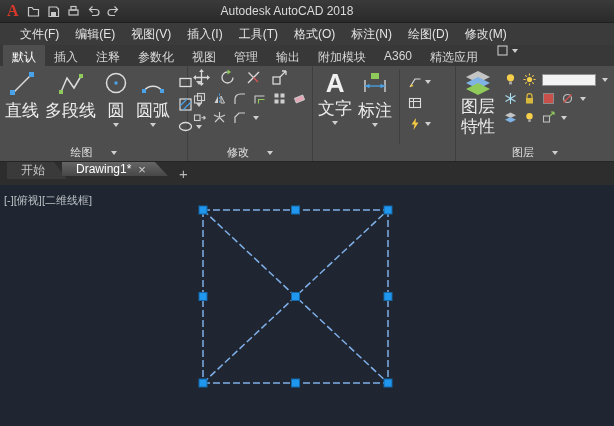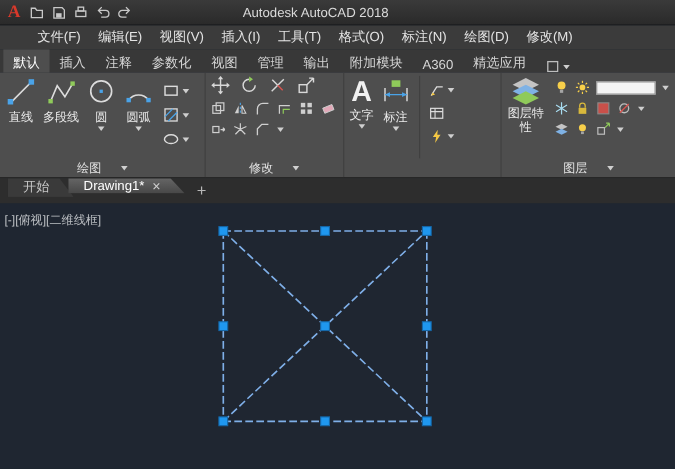--- a/index.html
+++ b/index.html
@@ -9,38 +9,38 @@
 
   
   .titlebar{height:23px;background:linear-gradient(#3a3a3a,#2a2a2a);border-bottom:1px solid #1f1f1f;
     display:flex;align-items:center;gap:8px;padding:0 7px;position:relative;flex:0 0 23px}
   .logo{color:#d8392b;font-weight:bold;font-size:16px;line-height:1;font-family:"Liberation Serif","DejaVu Serif",serif;cursor:default}
   .qat{display:flex;align-items:center;gap:7px}
   .qat svg{display:block}
   .title-text{position:absolute;left:0;right:40px;text-align:center;color:#dadada;font-size:12px;pointer-events:none}
 
   
-  .menubar{height:22px;background:#3b3b3b;display:flex;align-items:flex-end;padding-left:26px;flex:0 0 22px}
+  .menubar{height:22px;background:#3b3b3b;display:flex;align-items:center;padding-left:12px;flex:0 0 22px}
   .menu-item{color:#e4e4e4;font-size:12px;padding:3px 8px;cursor:default}
 
   
-  .ribbon-tabs{height:21px;background:#383838;display:flex;align-items:flex-end;padding-left:3px;flex:0 0 21px}
+  .ribbon-tabs{height:21px;background:#383838;display:flex;align-items:flex-start;padding-left:3px;flex:0 0 21px}
   .ribbon-tab{color:#d6d6d6;font-size:12px;padding:4px 9px 0;cursor:default}
   .ribbon-tab.active{background:#4e4e4e;color:#ffffff}
   .ribbon-extra{display:flex;align-items:center;gap:4px;margin-left:10px}
 
   
   .ribbon-body{height:96px;background:#4e4e4e;display:flex;border-bottom:1px solid #242424;flex:0 0 96px}
   .panel{display:flex;flex-direction:column;border-right:1px solid #3f3f3f}
   .panel-draw{width:188px}.panel-modify{width:126px}.panel-annotate{width:144px}.panel-layer{flex:1}
   .panel-tools{flex:1;display:flex;padding:3px 2px 0}
   .panel-footer{height:17px;display:flex;align-items:center;justify-content:center;gap:18px;color:#e2e2e2;font-size:11px;cursor:default}
   .tool.big{display:flex;flex-direction:column;align-items:center;padding:1px 3px;gap:1px;cursor:default}
   .tool.big svg{display:block}
-  .tool-label{font-size:11px;color:#ececec;white-space:nowrap;text-align:center}
+  .tool-label{font-size:17px;color:#ececec;white-space:nowrap;text-align:center}
   .tool-label.wrap{white-space:normal;width:34px;line-height:1.15}
   .caret{width:0;height:0;border-left:3.5px solid transparent;border-right:3.5px solid transparent;border-top:4px solid #cfcfcf}
   .mini-col{display:flex;flex-direction:column;gap:7px;padding:6px 3px 0 5px}
   .mini-row{display:flex;align-items:center;gap:3px}
   .mod-col{display:flex;flex-direction:column;gap:6px;padding:3px 5px 0;flex:1}
   .mod-row{display:flex;align-items:center;gap:9px}
   .mod-row.tight{gap:7px}
   .big-a{font-size:26px;line-height:26px;color:#f0f0f0;font-weight:bold}
   .layer-grid{display:flex;flex-direction:column;gap:6px;padding:4px 4px 0 6px}
   .lg-row{display:flex;align-items:center;gap:6px}

